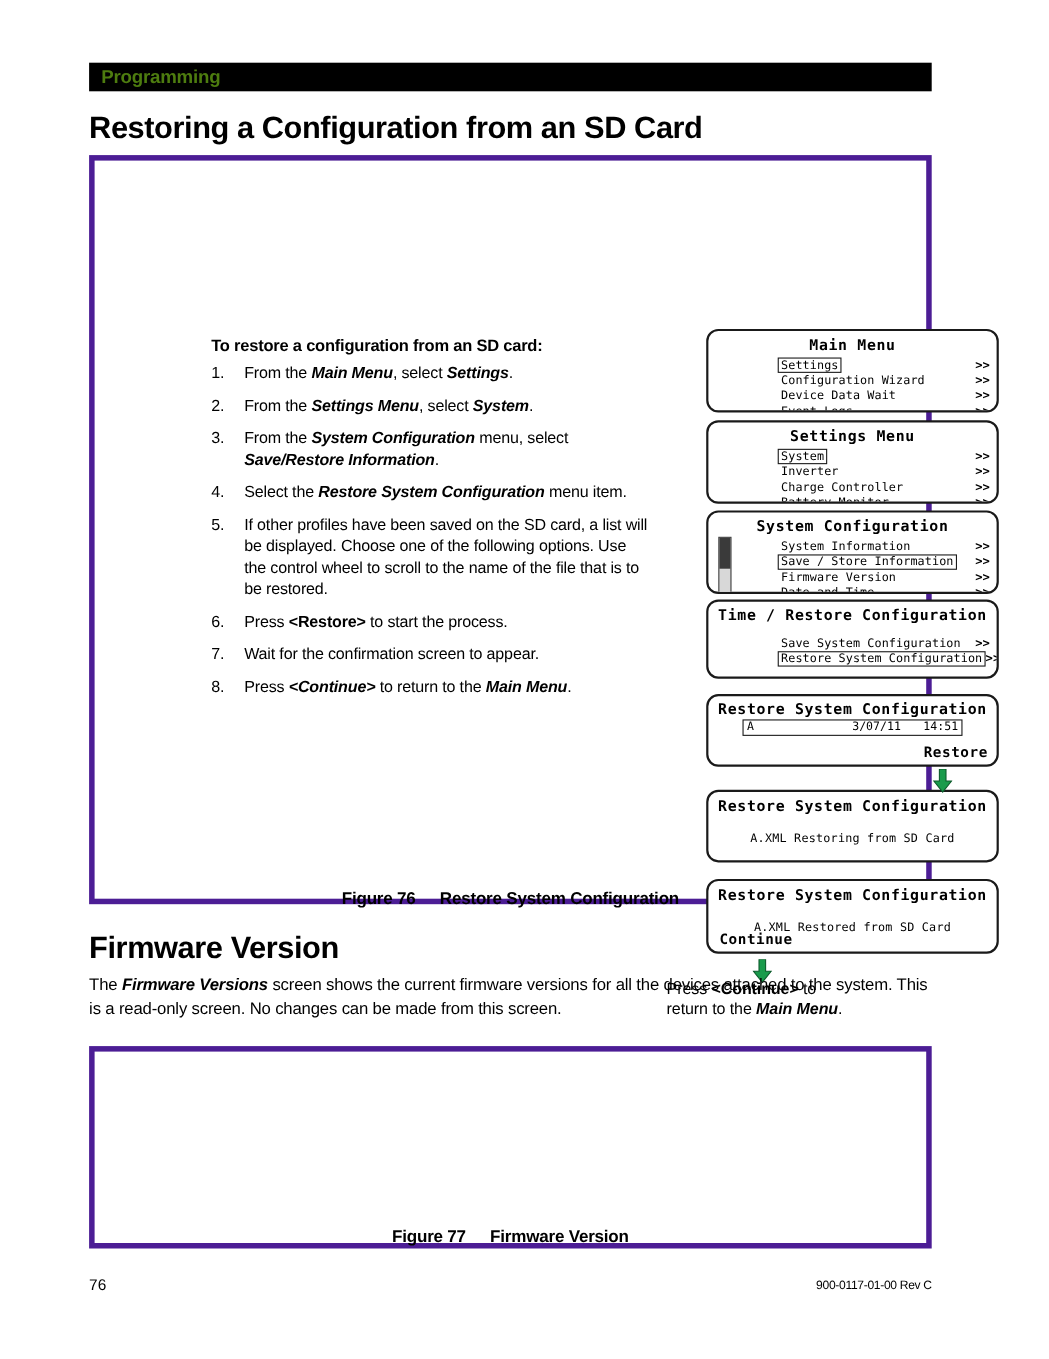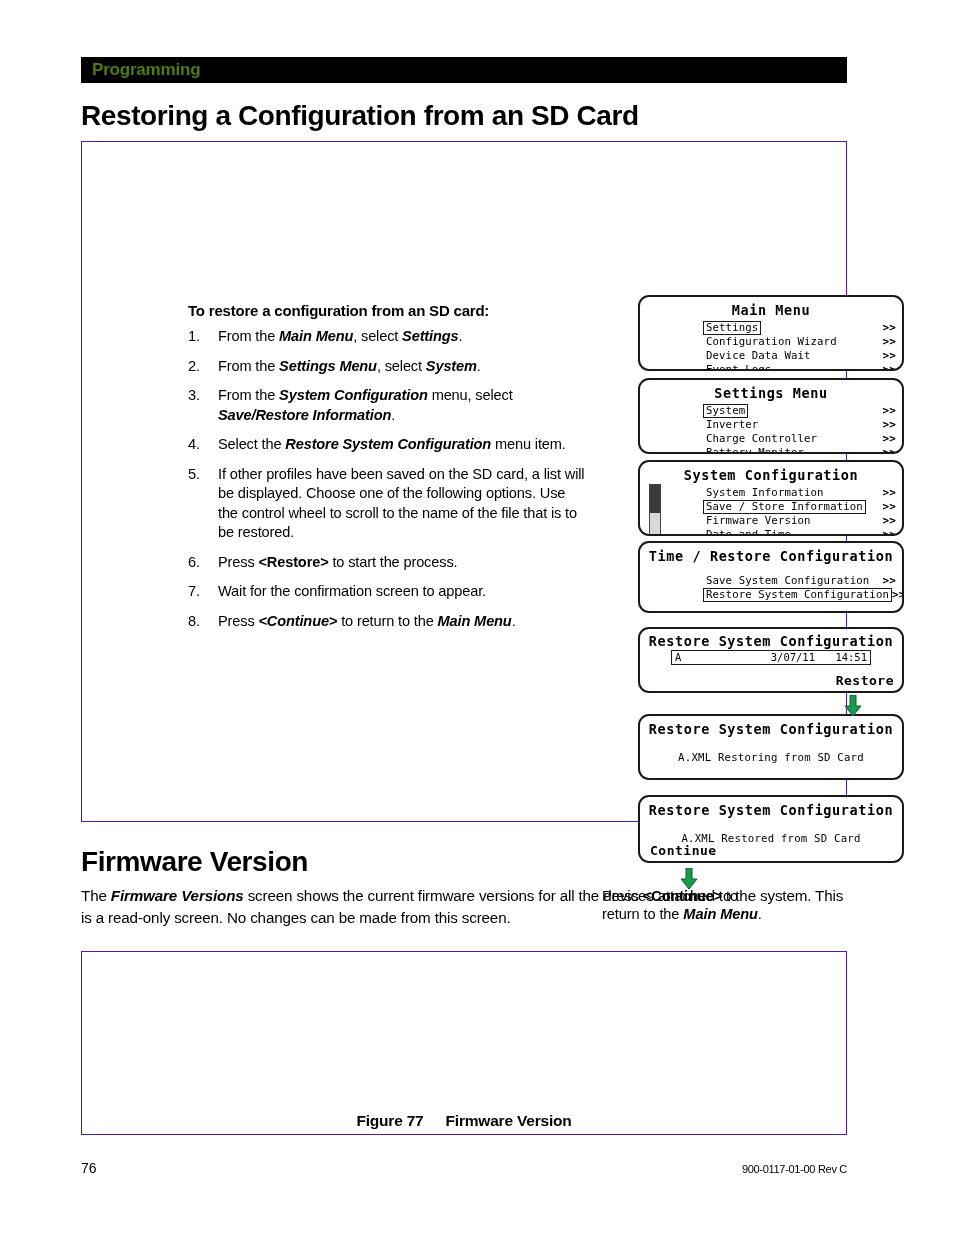--- a/index.html
+++ b/index.html
@@ -48,21 +48,21 @@
     width: 770px;
     font-size: 15.2px;
     line-height: 22px;
     letter-spacing: -0.15px;
   }
   .body-par b { font-weight: bold; font-style: italic; }
 
   
   .figbox {
     position: absolute;
-    border: 1px solid #4c1d95;
+    border: 5px solid #4c1d95;
     background: #fff;
   }
   #figure-76-box { left: 81px; top: 141px; width: 766px; height: 681px; }
   #figure-77-box { left: 81px; top: 951px; width: 766px; height: 184px; }
 
   .fig-caption {
     position: absolute;
     width: 100%;
     text-align: center;
     font-size: 15.5px;
@@ -387,20 +387,23 @@
     <svg viewBox="0 0 18 22" width="18" height="22" aria-hidden="true">
       <polygon points="6,0 12,0 12,11 17,11 9,21 1,11 6,11" fill="#1a9b4c" stroke="#0d5c2c" stroke-width="1"></polygon>
     </svg>
   </div>
 
   <div class="legend">
     <div><span>Press </span><span class="bi">&lt;Continue&gt;</span><span> to</span></div>
     <div><span>return to the </span><i class="bi">Main Menu</i><span>.</span></div>
   </div>
 
+  <div class="fig-caption" id="cap76">
+    <span class="capnum">Figure 76</span><span>Restore System Configuration</span>
+  </div>
 </div>
 
 <div class="h1" id="title-firmware">Firmware Version</div>
 
 <div class="body-par">
   <span>The </span><b>Firmware Versions</b><span> screen shows the current firmware versions for all the devices attached to the system.  This is a read-only screen.  No changes can be made from this screen.</span>
 </div>
 
 <div class="figbox" id="figure-77-box">
 

